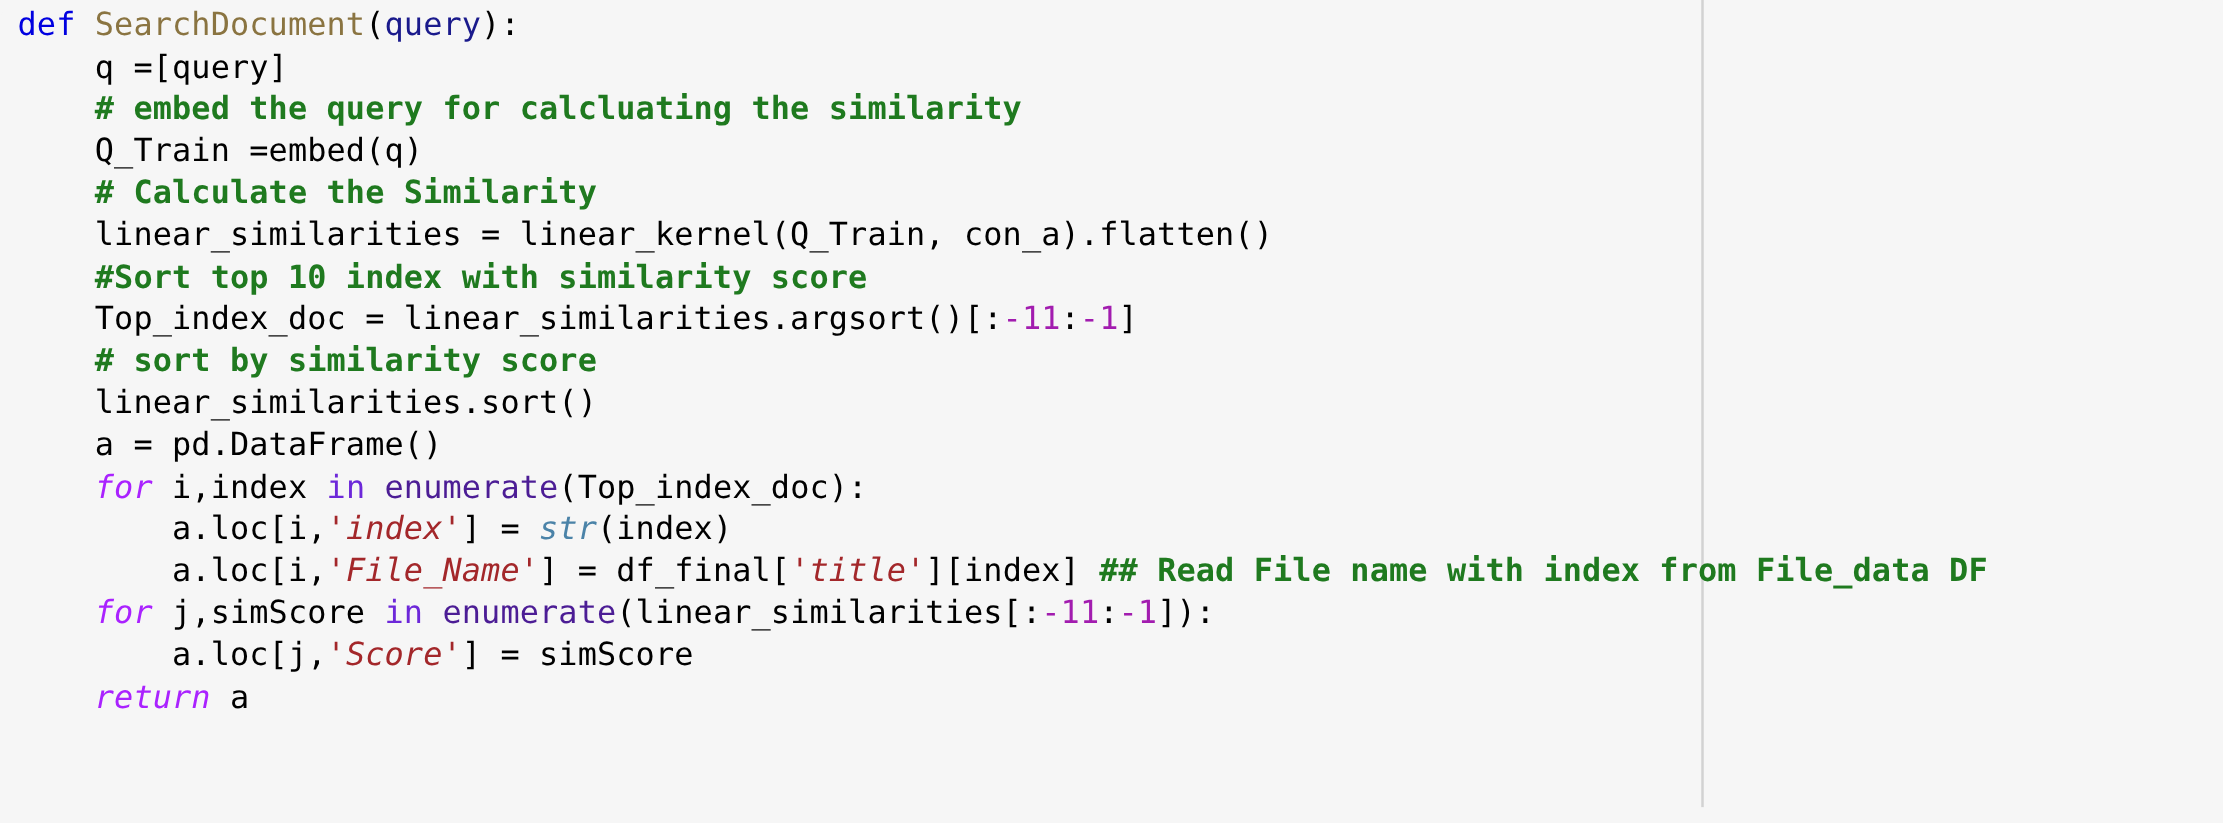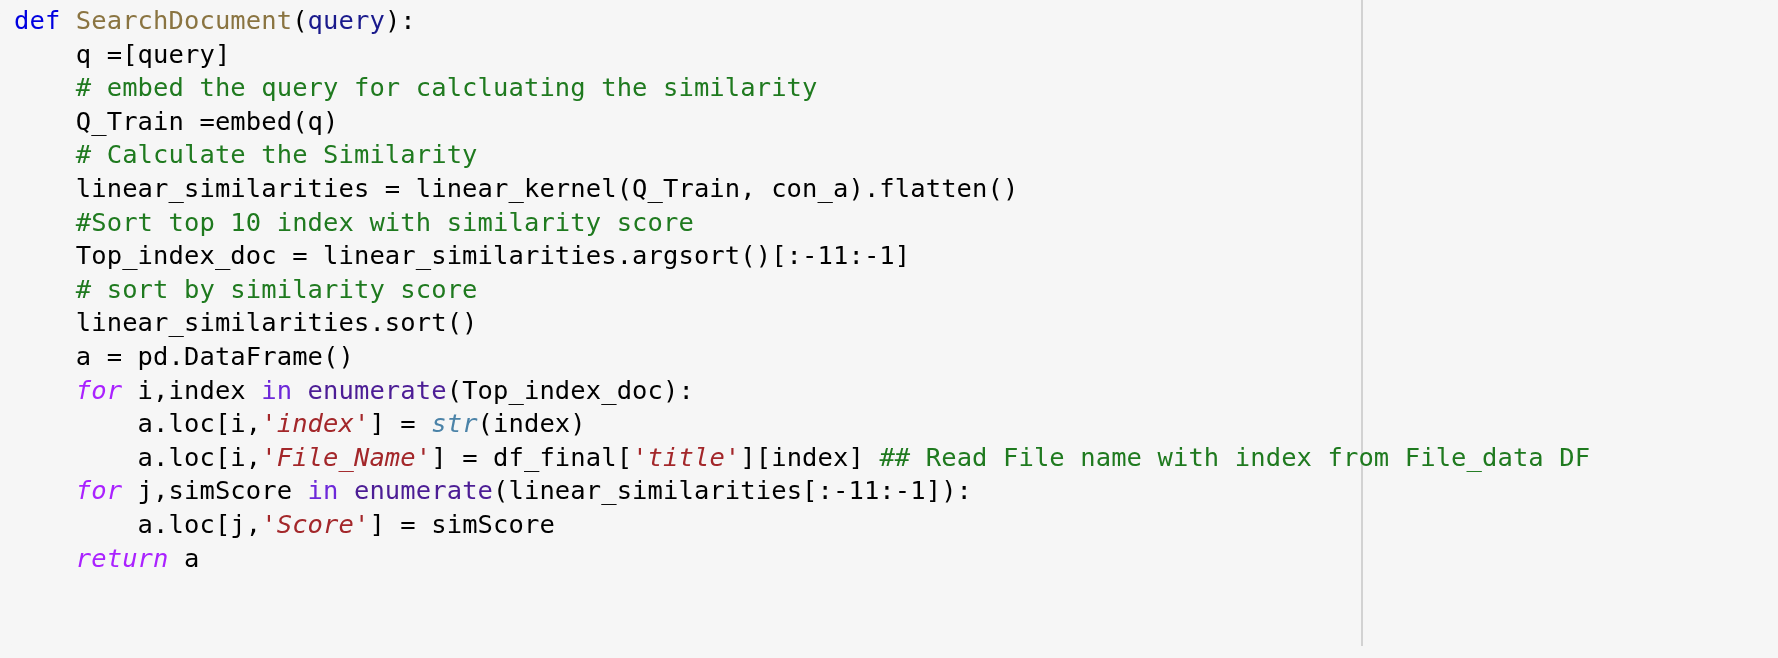--- a/index.html
+++ b/index.html
@@ -44,22 +44,22 @@
   .ln { display: block; height: 33.6px; }
   
   .kw       { color: #0000e0; }          
   .kw2      { color: #aa22ff; font-weight: normal; font-style: italic; }  
   .kwin     { color: #6d28d9; }          
   .fname    { color: #8a7441; }          
   .param    { color: #1a1a8c; }          
   .builtin  { color: #4c1d95; }          
   .bfn      { color: #4b83a8; font-style: italic; }          
   .str      { color: #a3272a; font-style: italic; }          
-  .num      { color: #000000; }          
-  .cmt      { color: #1f7a1f; }          
+  .num      { color: #a21caf; }          
+  .cmt      { color: #1f7a1f; font-weight: bold; }          
   .plain    { color: #000000; }
 </style>
 </head>
 <body>
 
 <div id="code-figure">
 
   <div id="divider"></div>
 
   <pre id="code-block"><span class="ln"><span class="kw">def</span><span class="plain"> </span><span class="fname">SearchDocument</span><span class="plain">(</span><span class="param">query</span><span class="plain">):</span></span><span class="ln plain">    q =[query]</span><span class="ln cmt">    # embed the query for calcluating the similarity</span><span class="ln plain">    Q_Train =embed(q)</span><span class="ln cmt">    # Calculate the Similarity</span><span class="ln plain">    linear_similarities = linear_kernel(Q_Train, con_a).flatten()</span><span class="ln cmt">    #Sort top 10 index with similarity score</span><span class="ln"><span class="plain">    Top_index_doc = linear_similarities.argsort()[:</span><span class="num">-11</span><span class="plain">:</span><span class="num">-1</span><span class="plain">]</span></span><span class="ln cmt">    # sort by similarity score</span><span class="ln plain">    linear_similarities.sort()</span><span class="ln plain">    a = pd.DataFrame()</span><span class="ln"><span class="plain">    </span><span class="kw2">for</span><span class="plain"> i,index </span><span class="kwin">in</span><span class="plain"> </span><span class="builtin">enumerate</span><span class="plain">(Top_index_doc):</span></span><span class="ln"><span class="plain">        a.loc[i,</span><span class="str">'index'</span><span class="plain">] = </span><span class="bfn">str</span><span class="plain">(index)</span></span><span class="ln"><span class="plain">        a.loc[i,</span><span class="str">'File_Name'</span><span class="plain">] = df_final[</span><span class="str">'title'</span><span class="plain">][index] </span><span class="cmt">## Read File name with index from File_data DF</span></span><span class="ln"><span class="plain">    </span><span class="kw2">for</span><span class="plain"> j,simScore </span><span class="kwin">in</span><span class="plain"> </span><span class="builtin">enumerate</span><span class="plain">(linear_similarities[:</span><span class="num">-11</span><span class="plain">:</span><span class="num">-1</span><span class="plain">]):</span></span><span class="ln"><span class="plain">        a.loc[j,</span><span class="str">'Score'</span><span class="plain">] = simScore</span></span><span class="ln"><span class="plain">    </span><span class="kw2">return</span><span class="plain"> a</span></span></pre>

